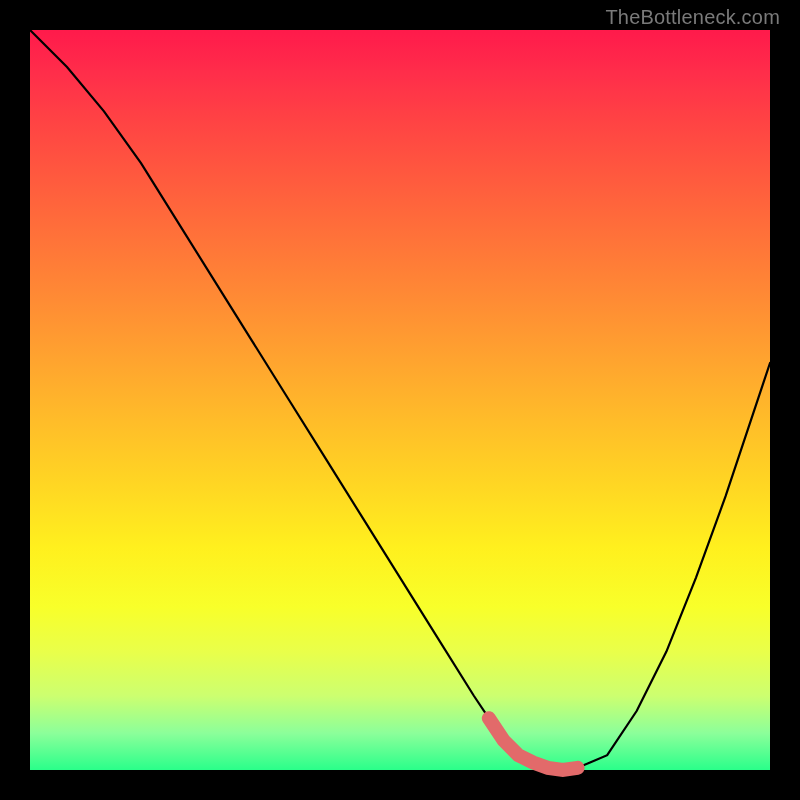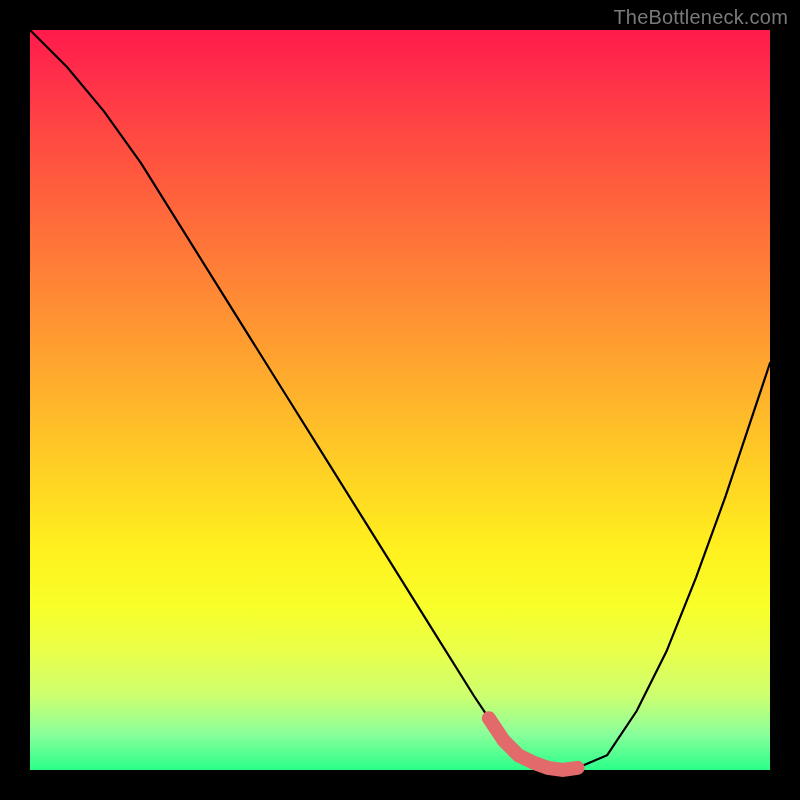--- a/index.html
+++ b/index.html
@@ -36,21 +36,21 @@
       #f8ff2a 78%,
       #e9ff4a 84%,
       #ccff70 90%,
       #8cff9a 95%,
       #2aff8a 100%
     );
   }
   .watermark {
     position: absolute;
     top: 6px;
-    right: 12px;
+    right: 20px;
     color: #7a7a7a;
     font-size: 20px;
     font-weight: 400;
     letter-spacing: 0.2px;
     user-select: none;
   }
   svg.curve {
     position: absolute;
     left: 30px;
     top: 30px;

